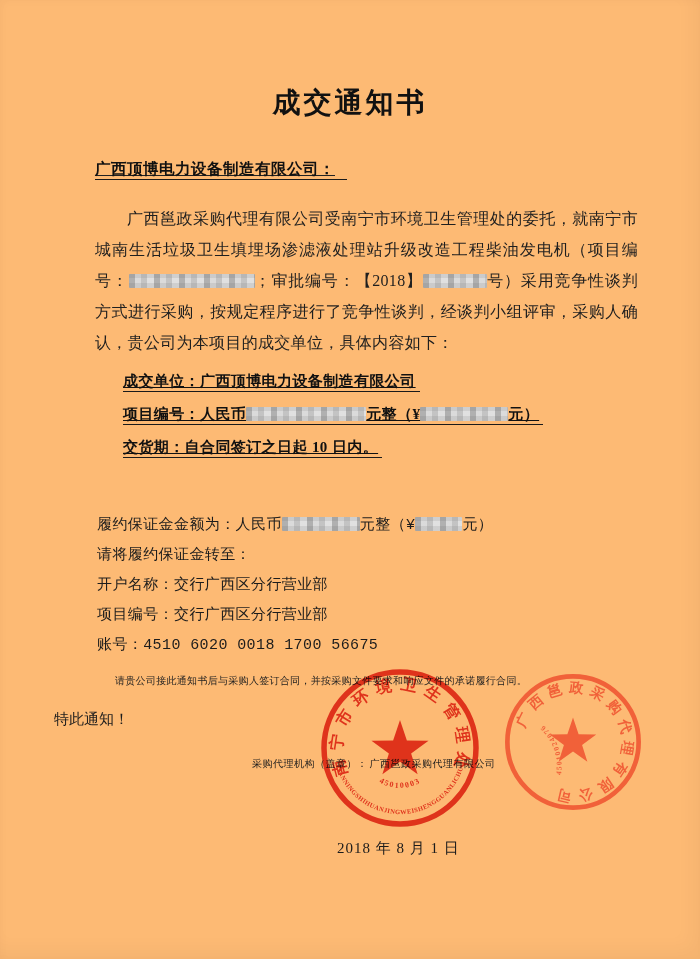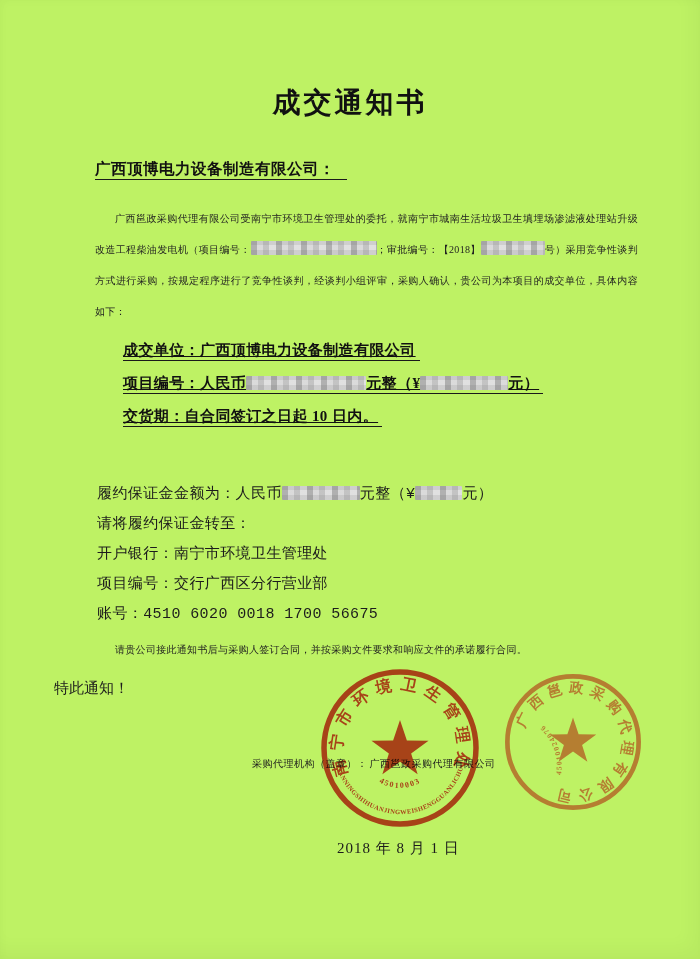--- a/index.html
+++ b/index.html
@@ -1,44 +1,44 @@
 <!DOCTYPE html>
 <html><head>
 <meta charset="utf-8">
 <style>
   html,body{margin:0;padding:0;background:#ffffff;}
   .page{
     position:relative;
     width:700px;height:959px;
-    background:#bef264;
+    background:#fdba74;
     box-shadow:inset -8px -10px 18px rgba(0,0,0,.035), inset 2px 2px 8px rgba(0,0,0,.02);
     font-family:"Liberation Serif","DejaVu Serif",serif;
     color:#222;
     overflow:hidden;
     box-sizing:border-box;
     padding-top:84px;
   }
   .title{
     margin:0;
     text-align:center;
     font-size:28px;
     font-weight:bold;
     letter-spacing:3px;
     color:#111;
   }
-  .addressee-row{margin:37px 62px 16px 95px;}
+  .addressee-row{margin:37px 62px 16px 95px;text-decoration:underline;}
   .addressee{
     font-size:15.5px;font-weight:bold;color:#111;
     border-bottom:1.6px solid #1a1a1a;
     padding:0 12px 2px 0;
     letter-spacing:.5px;
   }
   .intro{
     margin:23px 62px 0 95px;
-    font-size:10px;
+    font-size:16px;
     line-height:31px;
     text-align:justify;
     text-justify:inter-character;
     text-indent:2em;
     color:#1f1f1f;
     letter-spacing:.3px;
   }
   .award-block{margin:14px 62px 0 123px;}
   .award-line{height:33px;}
   .bu{
@@ -110,21 +110,21 @@
       <span class="bu"><span>项目编号：人民币</span><span class="redact r-amount-cn"></span><span>元整（¥</span><span class="redact r-amount-num"></span><span>元）</span></span>
     </div>
     <div class="award-line">
       <span class="bu">交货期：自合同签订之日起 10 日内。</span>
     </div>
   </div>
 
   <div class="bond-block">
     <div><span>履约保证金金额为：人民币</span><span class="redact r-bond-cn"></span><span>元整（¥</span><span class="redact r-bond-num"></span><span>元）</span></div>
     <div>请将履约保证金转至：</div>
-    <div>开户银行：南宁市环境卫生管理处</div>
+    <div>开户名称：交行广西区分行营业部</div>
     <div>项目编号：交行广西区分行营业部</div>
     <div>账号：4510 6020 0018 1700 56675</div>
   </div>
 
   <p class="closing">请贵公司接此通知书后与采购人签订合同，并按采购文件要求和响应文件的承诺履行合同。</p>
 
   <p class="notice">特此通知！</p>
 
 
   <div class="sig2">

